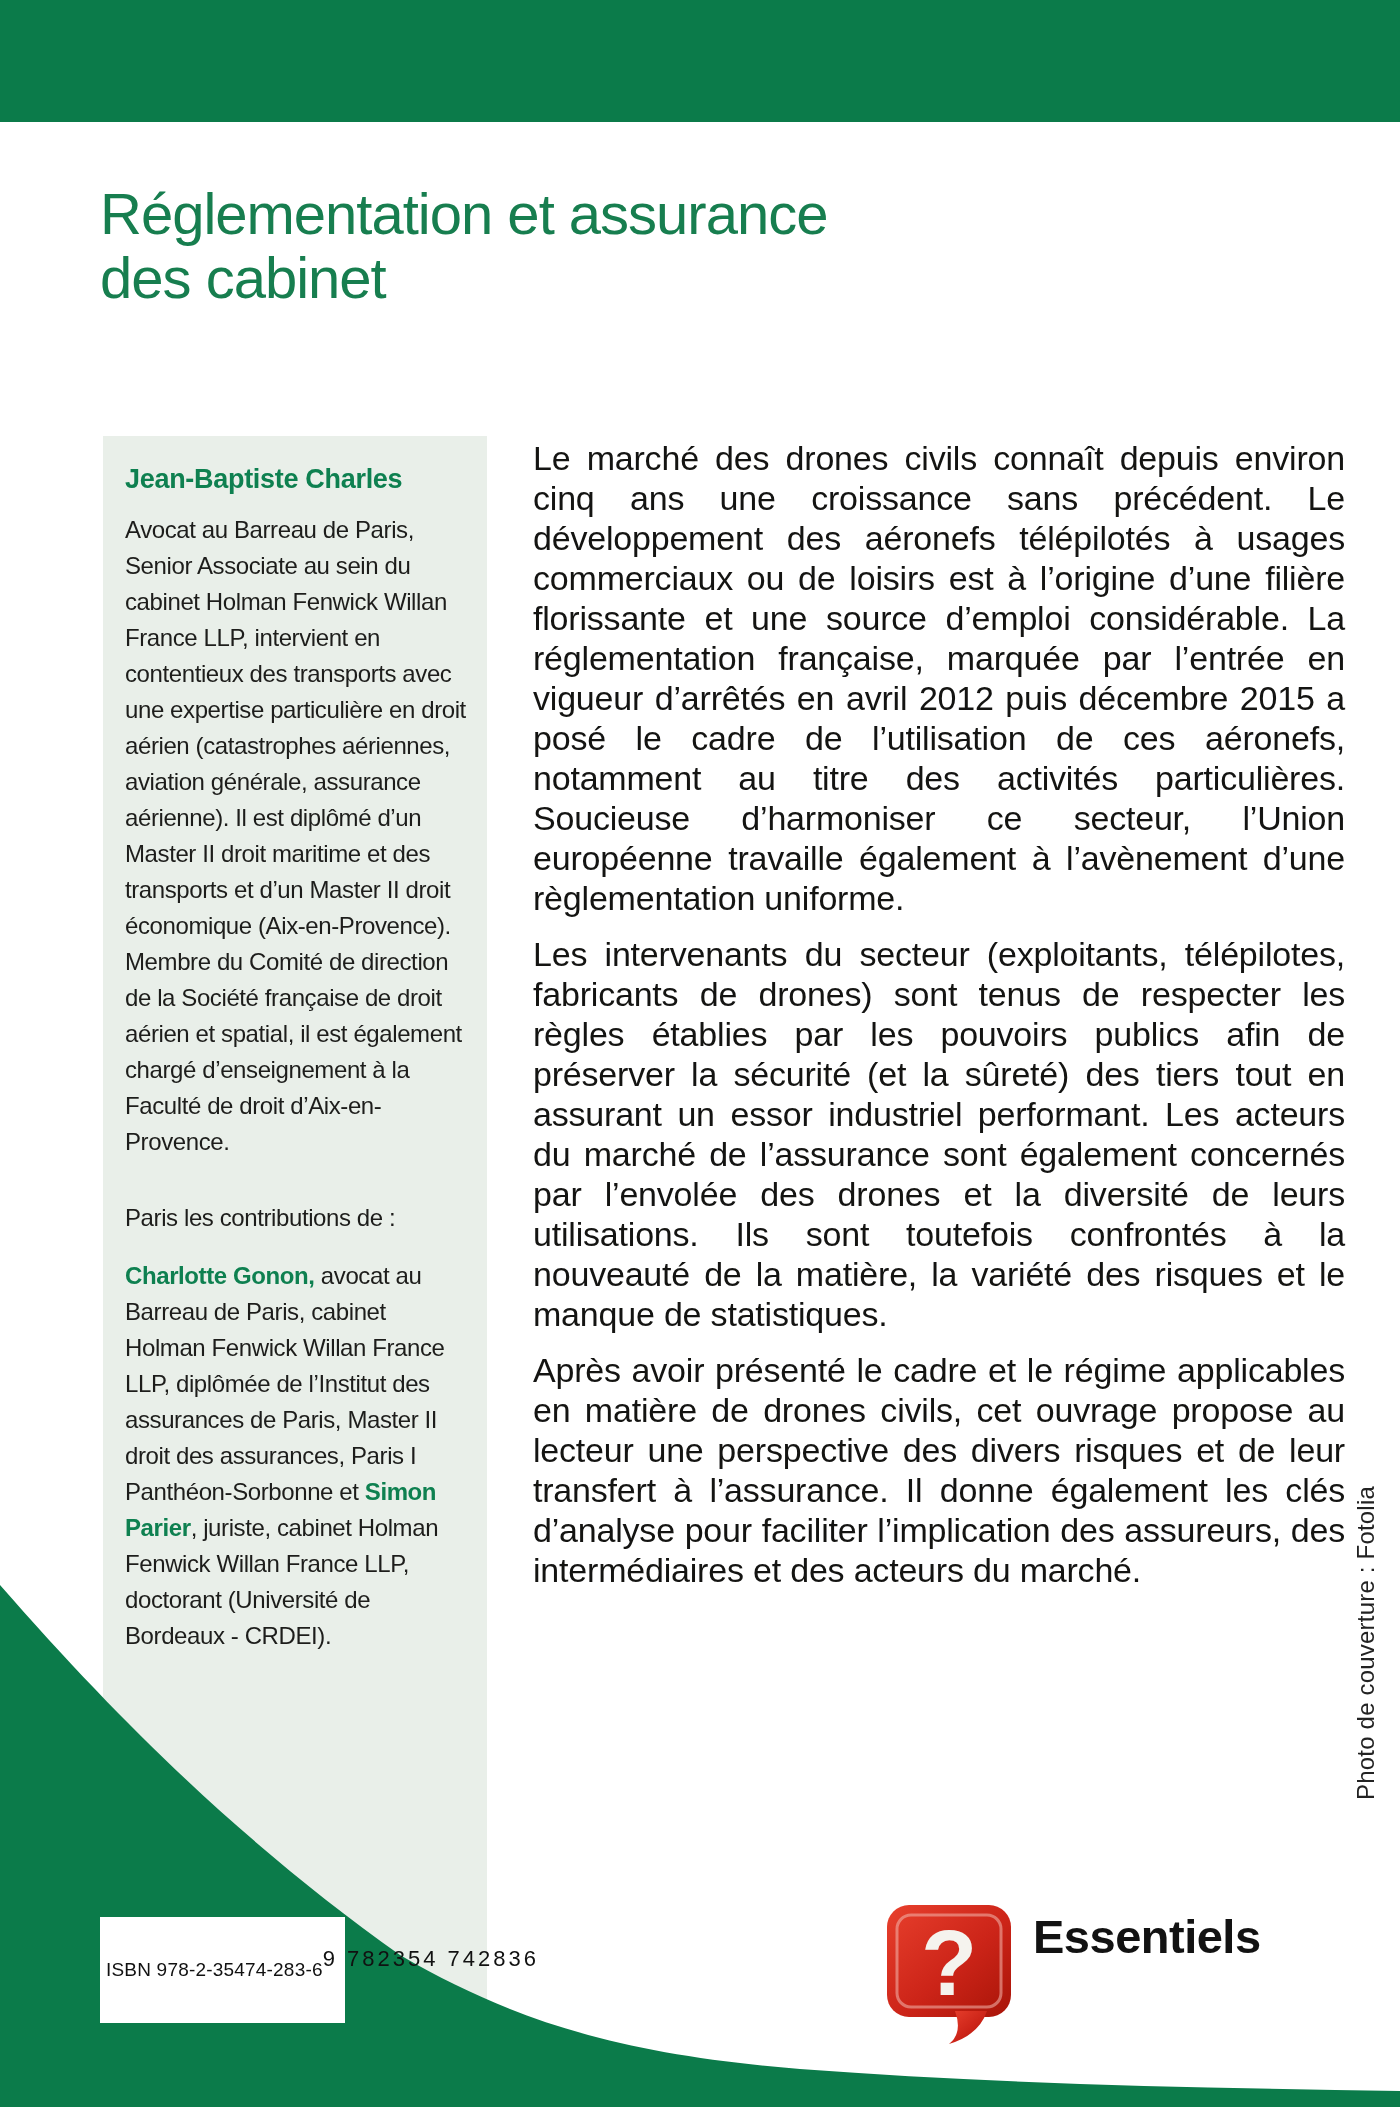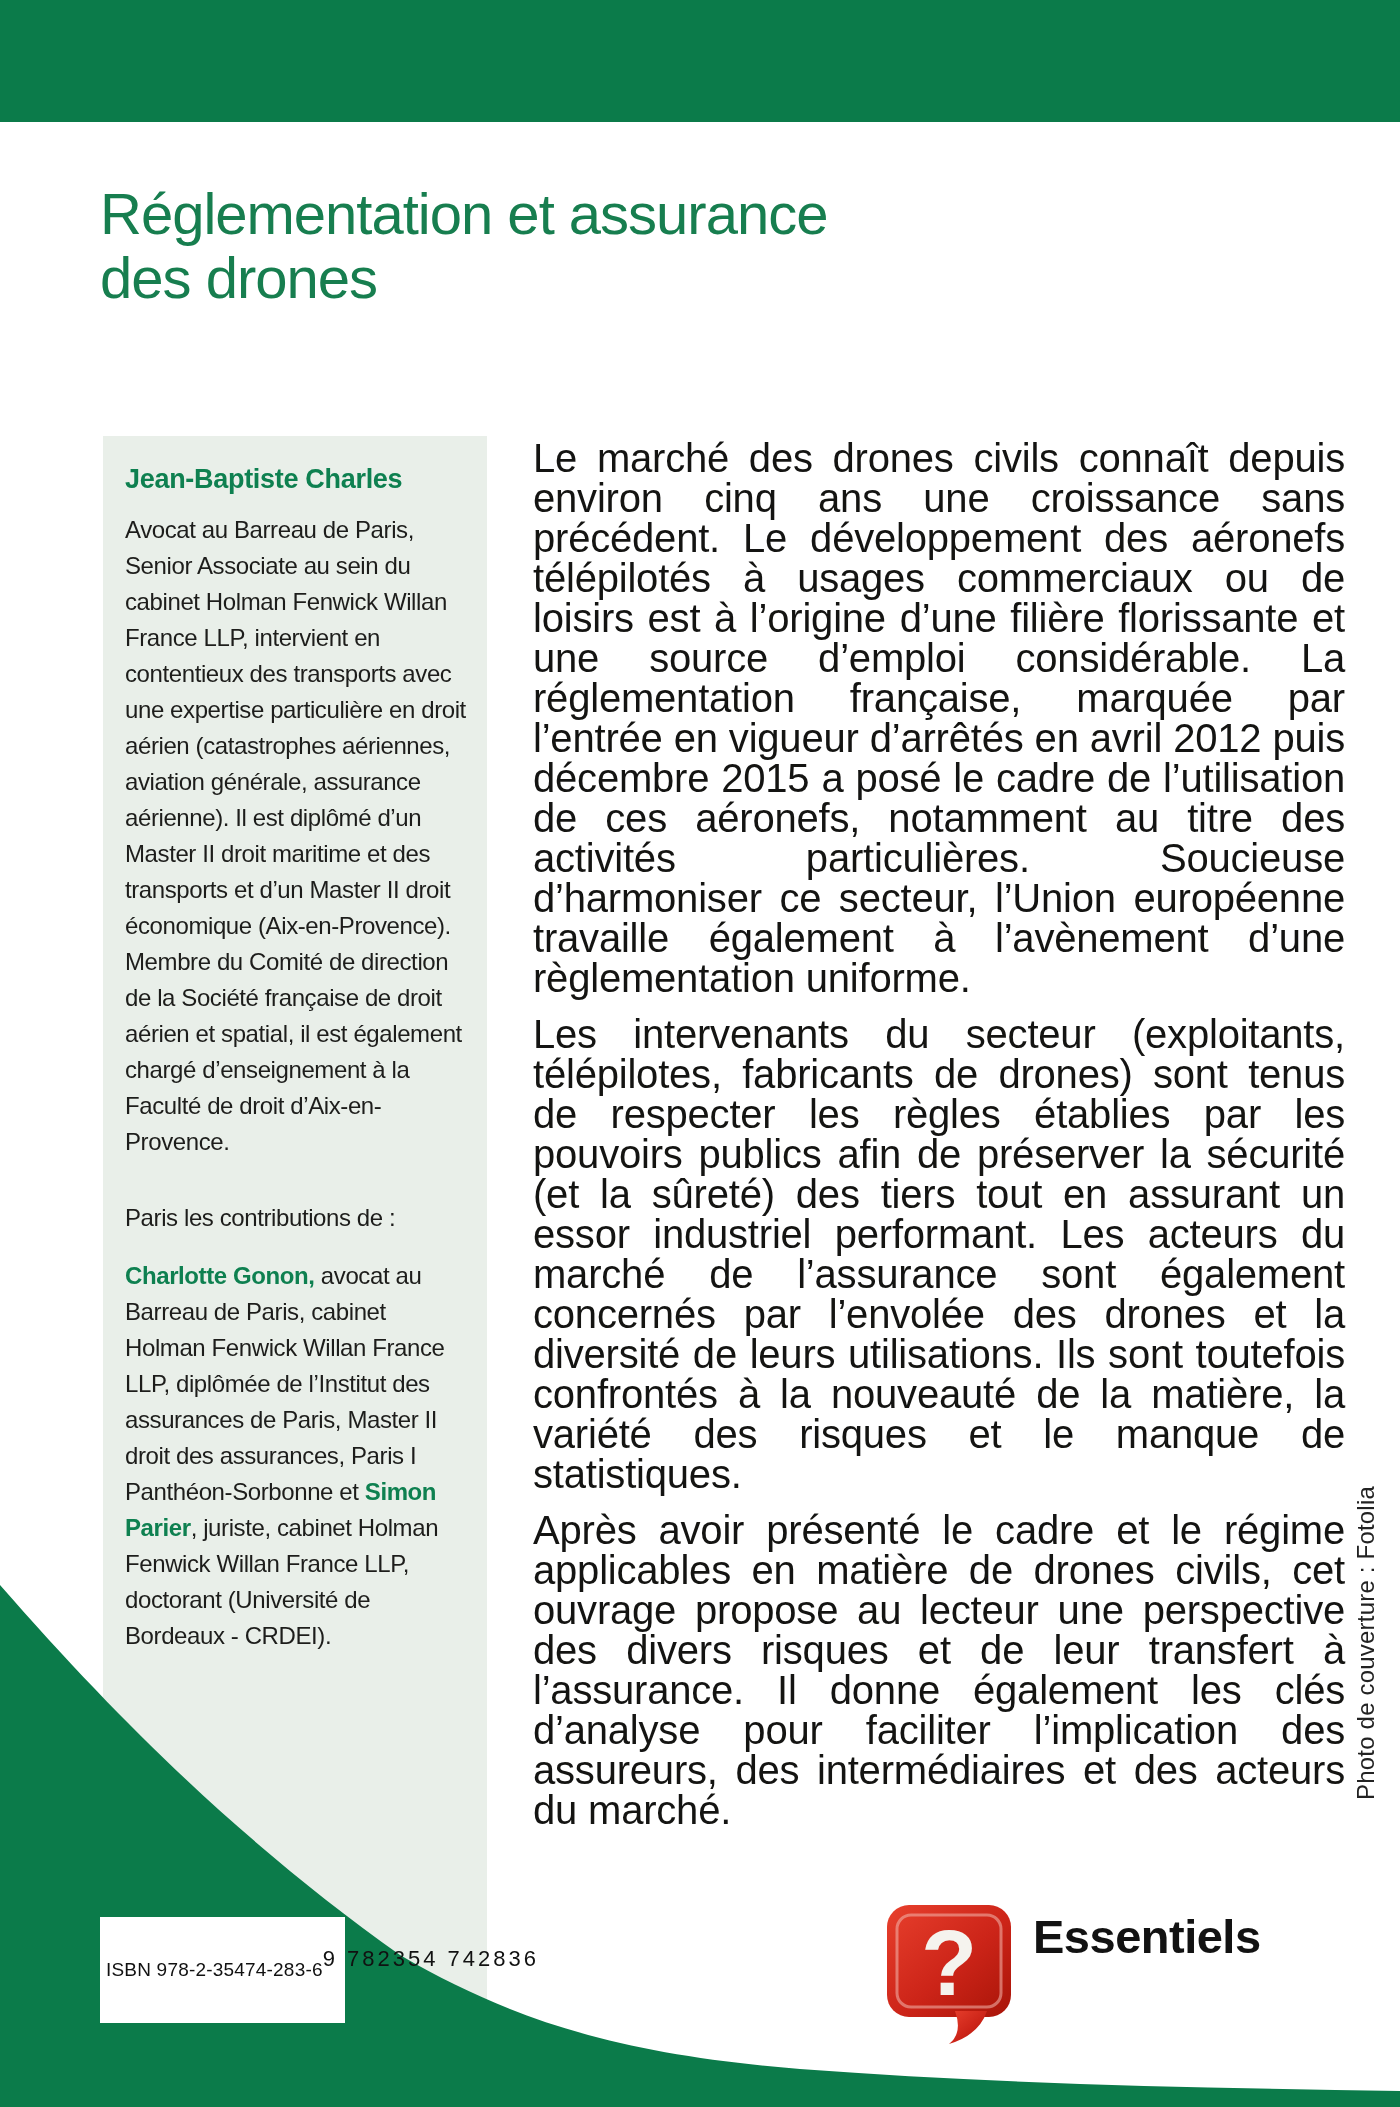--- a/index.html
+++ b/index.html
@@ -26,21 +26,21 @@
     margin:0 0 16px 0;letter-spacing:-0.3px;
   }
   .author-bio, .contrib-intro, .contrib-text{
     color:#1d1d1b;font-size:24px;line-height:36px;letter-spacing:-0.4px;
   }
   .contrib-intro{margin-top:40px;}
   .contrib-text{margin-top:22px;}
   .contrib-name{color:#0e8050;font-weight:bold;}
   .main-text{
     position:absolute;left:533px;top:438px;width:812px;
-    color:#141412;font-size:40px;line-height:40px;letter-spacing:-0.2px;
+    color:#141412;font-size:34px;line-height:40px;letter-spacing:-0.2px;
   }
   .main-text p{margin:0 0 16px 0;text-align:justify;}
   .green-curve{
     position:absolute;left:0;top:1555px;width:1400px;height:552px;
   }
   .photo-credit{
     position:absolute;left:1352px;top:1340px;height:460px;
     writing-mode:vertical-rl;transform:rotate(180deg);
     color:#222;font-size:24px;letter-spacing:0.2px;white-space:nowrap;
   }
@@ -72,21 +72,21 @@
     letter-spacing:-0.5px;
   }
 </style>
 </head>
 <body>
 
 <div class="top-band"></div>
 
 <div class="book-title">
   <div>Réglementation et assurance</div>
-  <div>des drones</div>
+  <div>des cabinet</div>
 </div>
 
 <div class="author-panel">
   <div class="author-name">Jean-Baptiste Charles</div>
   <div class="author-bio">Avocat au Barreau de Paris, Senior Associate au sein du cabinet Holman Fenwick Willan France LLP, intervient en contentieux des transports avec une expertise particulière en droit aérien (catastrophes aériennes, aviation générale, assurance aérienne). Il est diplômé d’un Master II droit maritime et des transports et d’un Master II droit économique (Aix-en-Provence). Membre du Comité de direction de la Société française de droit aérien et spatial, il est également chargé d’enseignement à la Faculté de droit d’Aix-en-Provence.</div>
   <div class="contrib-intro">Paris les contributions de :</div>
   <div class="contrib-text"><span class="contrib-name">Charlotte Gonon,</span><span> avocat au Barreau de Paris, cabinet Holman Fenwick Willan France LLP, diplômée de l’Institut des assurances de Paris, Master II droit des assurances, Paris I Panthéon-Sorbonne et </span><span class="contrib-name">Simon Parier</span><span>, juriste, cabinet Holman Fenwick Willan France LLP, doctorant (Université de Bordeaux - CRDEI).</span></div>
 </div>
 
 <div class="main-text">

